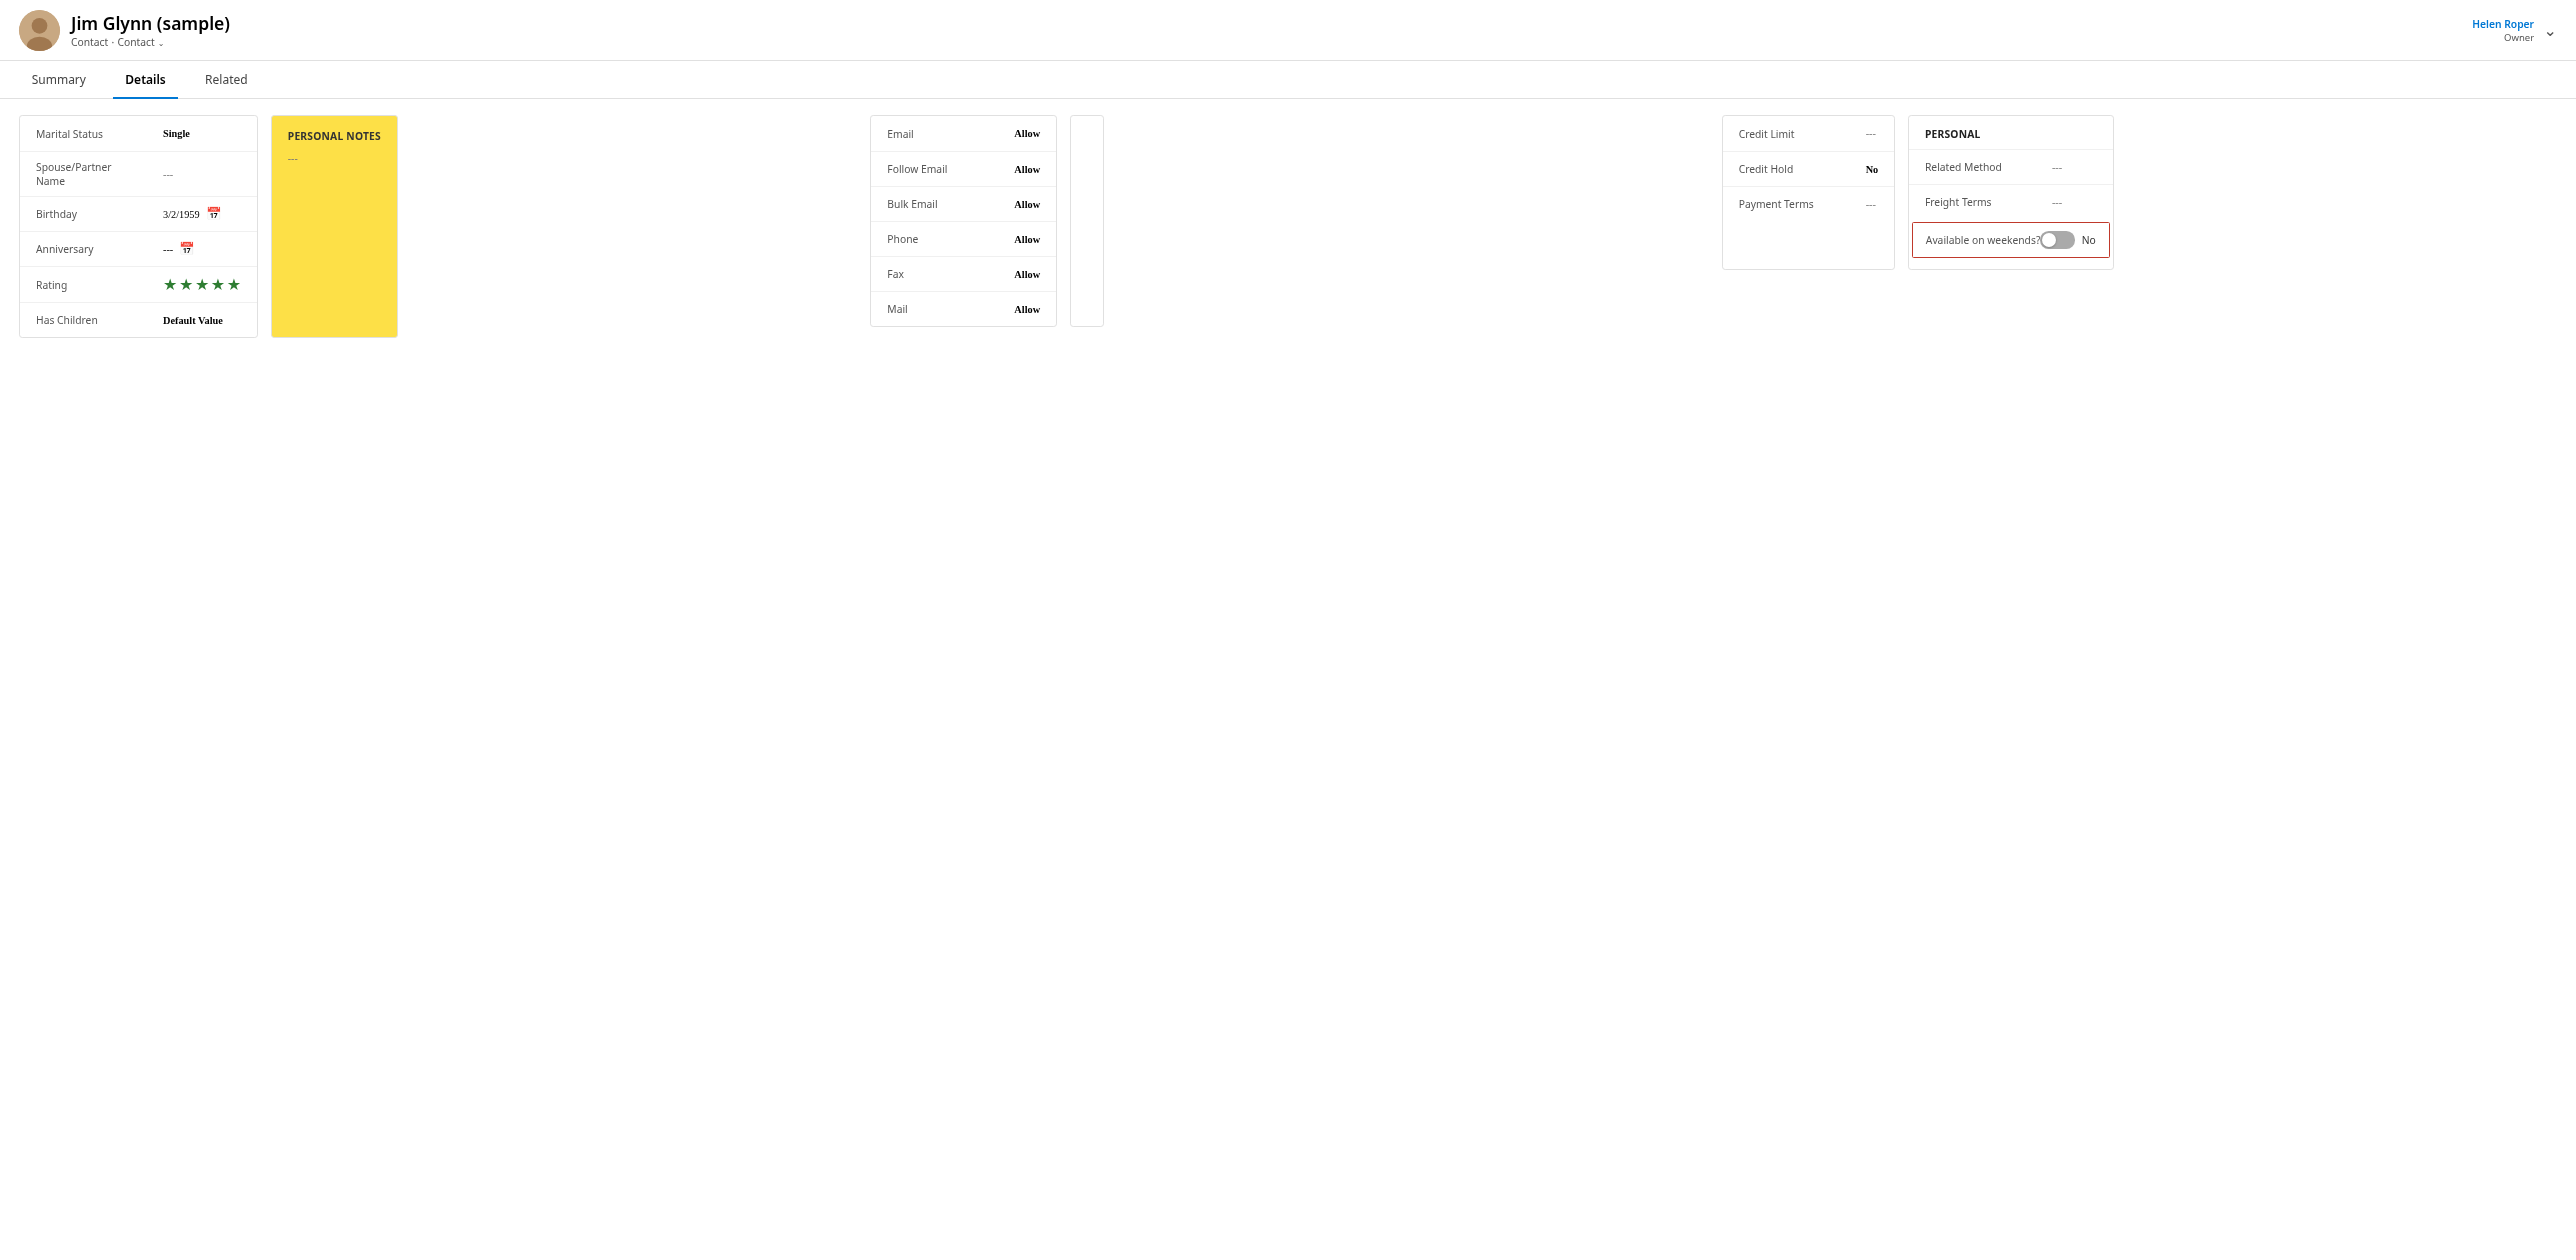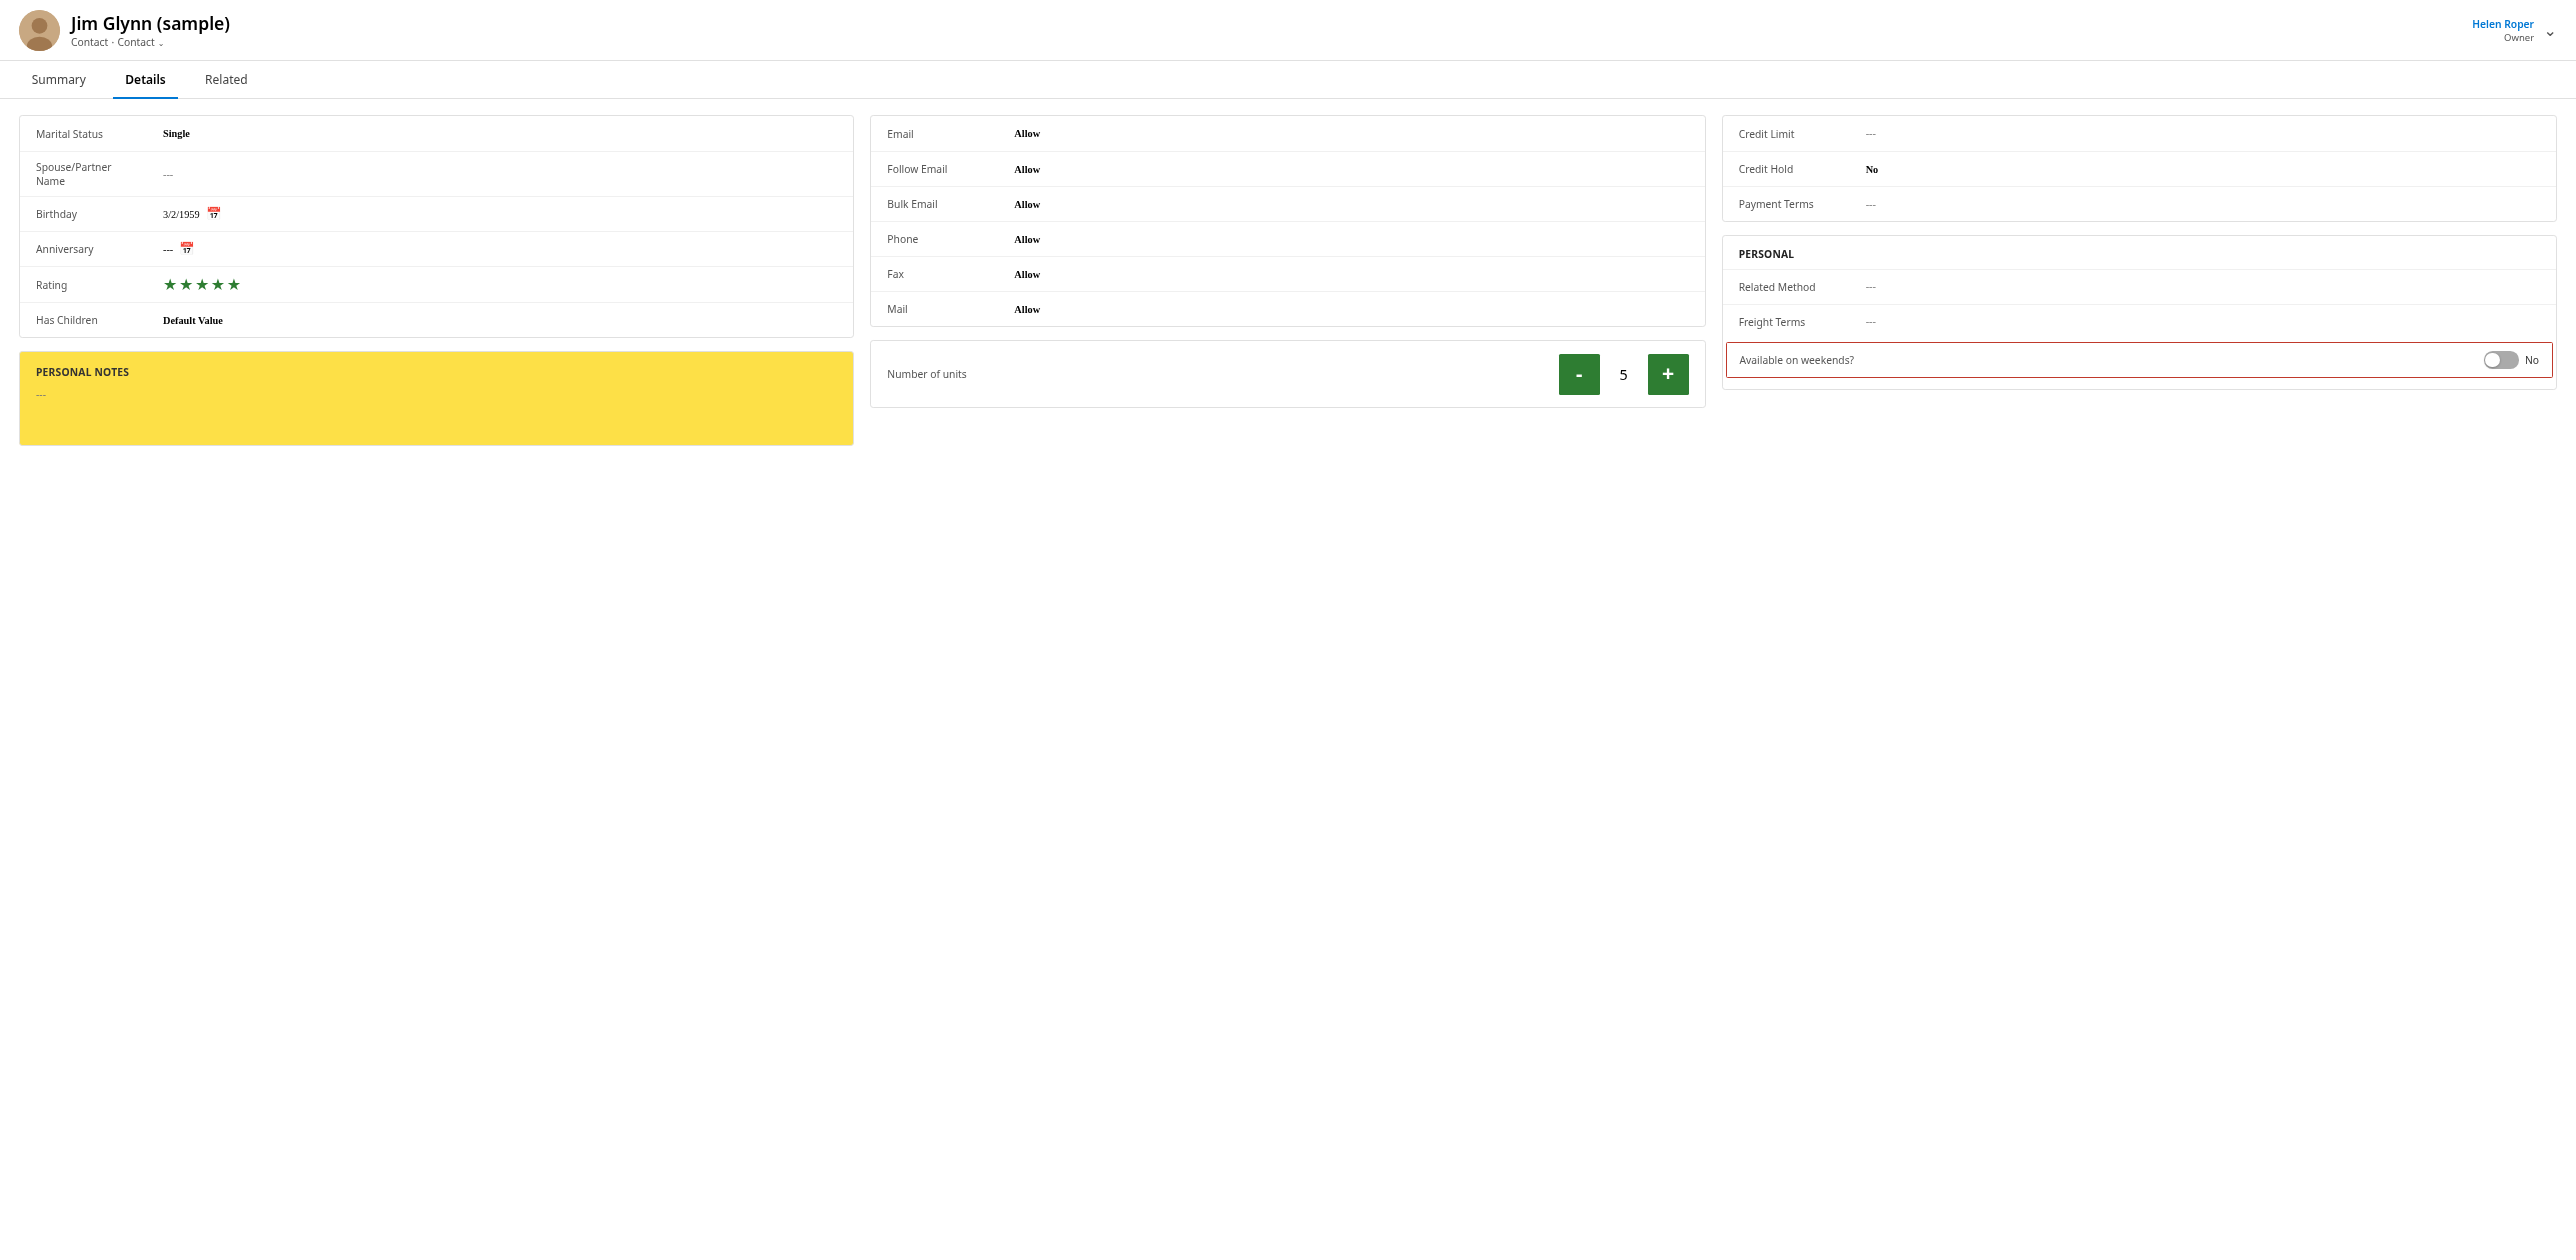--- a/index.html
+++ b/index.html
@@ -99,21 +99,21 @@
       padding: 16px 19px;
       display: flex;
       gap: 16px;
       align-items: flex-start;
     }
 
     
     .col {
       flex: 1;
       display: flex;
-      flex-direction: column;
+      flex-direction: row;
       gap: 12.7px;
       min-width: 0;
     }
 
     
     .card {
       border: 0.8px solid #e0e0e0;
       border-radius: 3.2px;
       padding: 0;
       background: #fff;
@@ -421,28 +421,20 @@
         <div class="field-label">Fax</div>
         <div class="field-value bold">Allow</div>
       </div>
       <div class="field-row">
         <div class="field-label">Mail</div>
         <div class="field-value bold">Allow</div>
       </div>
     </div>
 
     <div class="units-card">
-      <div class="units-row">
-        <div class="units-label">Number of units</div>
-        <div class="units-controls">
-          <button class="unit-btn">-</button>
-          <div class="unit-value">5</div>
-          <button class="unit-btn">+</button>
-        </div>
-      </div>
     </div>
   </div>
 
   <div class="col">
 
     <div class="card">
       <div class="field-row">
         <div class="field-label">Credit Limit</div>
         <div class="field-value muted">---</div>
       </div>

